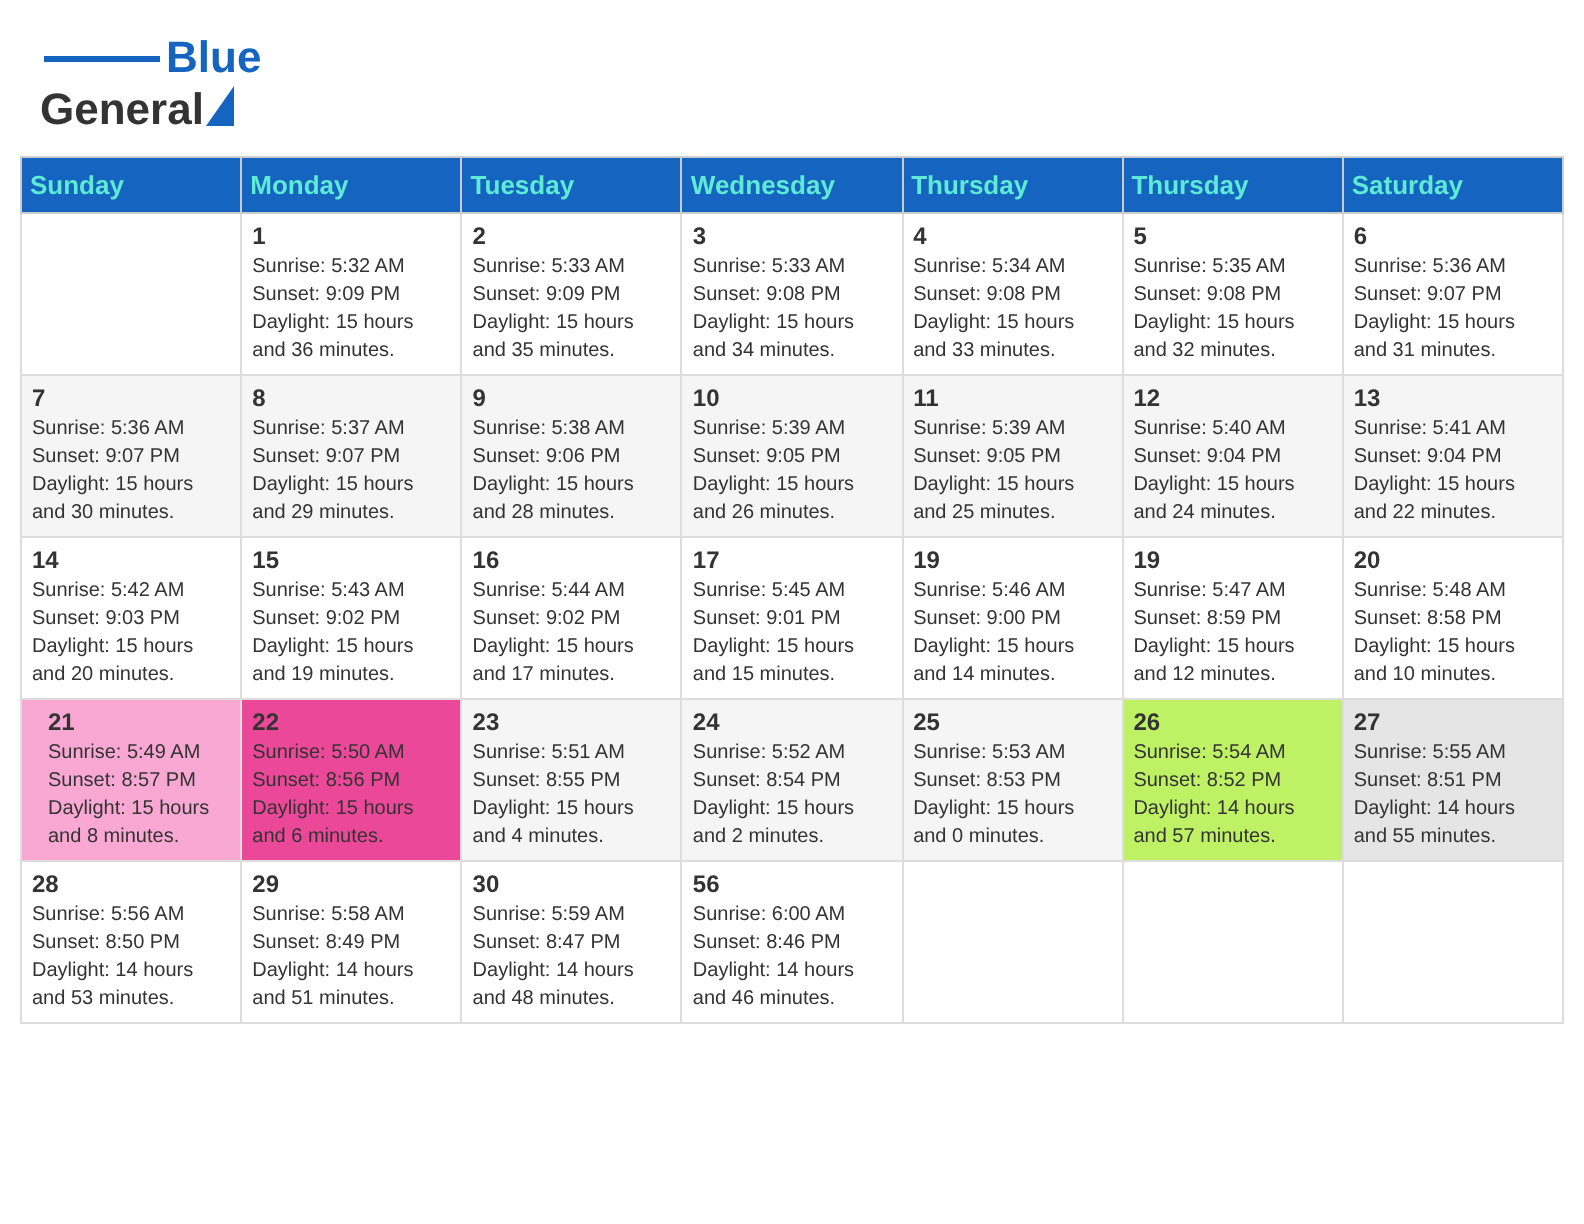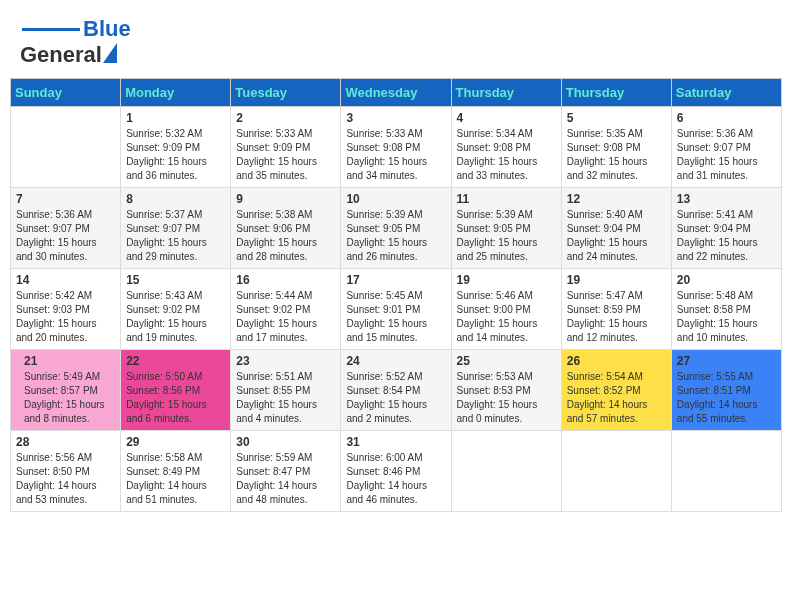--- a/index.html
+++ b/index.html
@@ -259,27 +259,27 @@
           <div class="day-info">
             Sunrise: 5:52 AM<br>Sunset: 8:54 PM<br>Daylight: 15 hours and 2 minutes.
           </div>
         </td>
         <td style="background: rgb(245, 245, 245);">
           <div class="day-number">25</div>
           <div class="day-info">
             Sunrise: 5:53 AM<br>Sunset: 8:53 PM<br>Daylight: 15 hours and 0 minutes.
           </div>
         </td>
-        <td style="background: #fde047;">
+        <td style="background: #bef264;">
           <div class="day-number">26</div>
           <div class="day-info">
             Sunrise: 5:54 AM<br>Sunset: 8:52 PM<br>Daylight: 14 hours and 57 minutes.
           </div>
         </td>
-        <td style="background: #3b82f6; margin-left: 16px;">
+        <td style="background: #e5e5e5; margin-left: 16px;">
           <div class="day-number">27</div>
           <div class="day-info">
             Sunrise: 5:55 AM<br>Sunset: 8:51 PM<br>Daylight: 14 hours and 55 minutes.
           </div>
         </td>
       </tr>
       <tr>
         <td>
           <div class="day-number">28</div>
           <div class="day-info">
@@ -292,21 +292,21 @@
             Sunrise: 5:58 AM<br>Sunset: 8:49 PM<br>Daylight: 14 hours and 51 minutes.
           </div>
         </td>
         <td>
           <div class="day-number">30</div>
           <div class="day-info">
             Sunrise: 5:59 AM<br>Sunset: 8:47 PM<br>Daylight: 14 hours and 48 minutes.
           </div>
         </td>
         <td>
-          <div class="day-number">31</div>
+          <div class="day-number">56</div>
           <div class="day-info">
             Sunrise: 6:00 AM<br>Sunset: 8:46 PM<br>Daylight: 14 hours and 46 minutes.
           </div>
         </td>
         <td class="empty-cell"></td>
         <td class="empty-cell"></td>
         <td class="empty-cell"></td>
       </tr>
     </tbody>
 </table>

